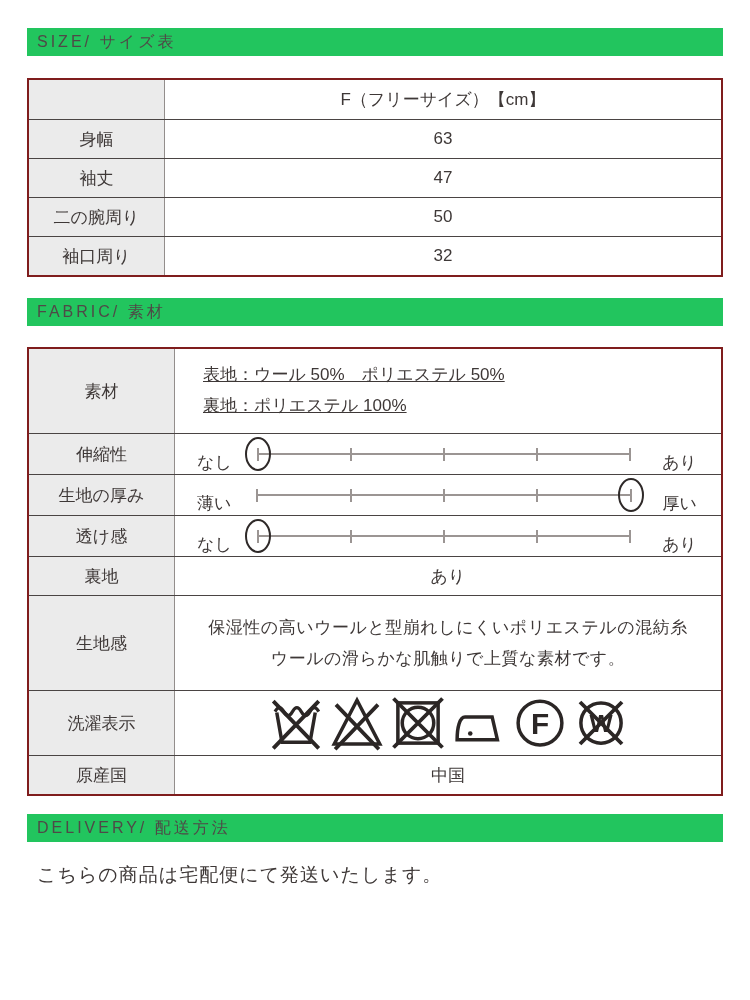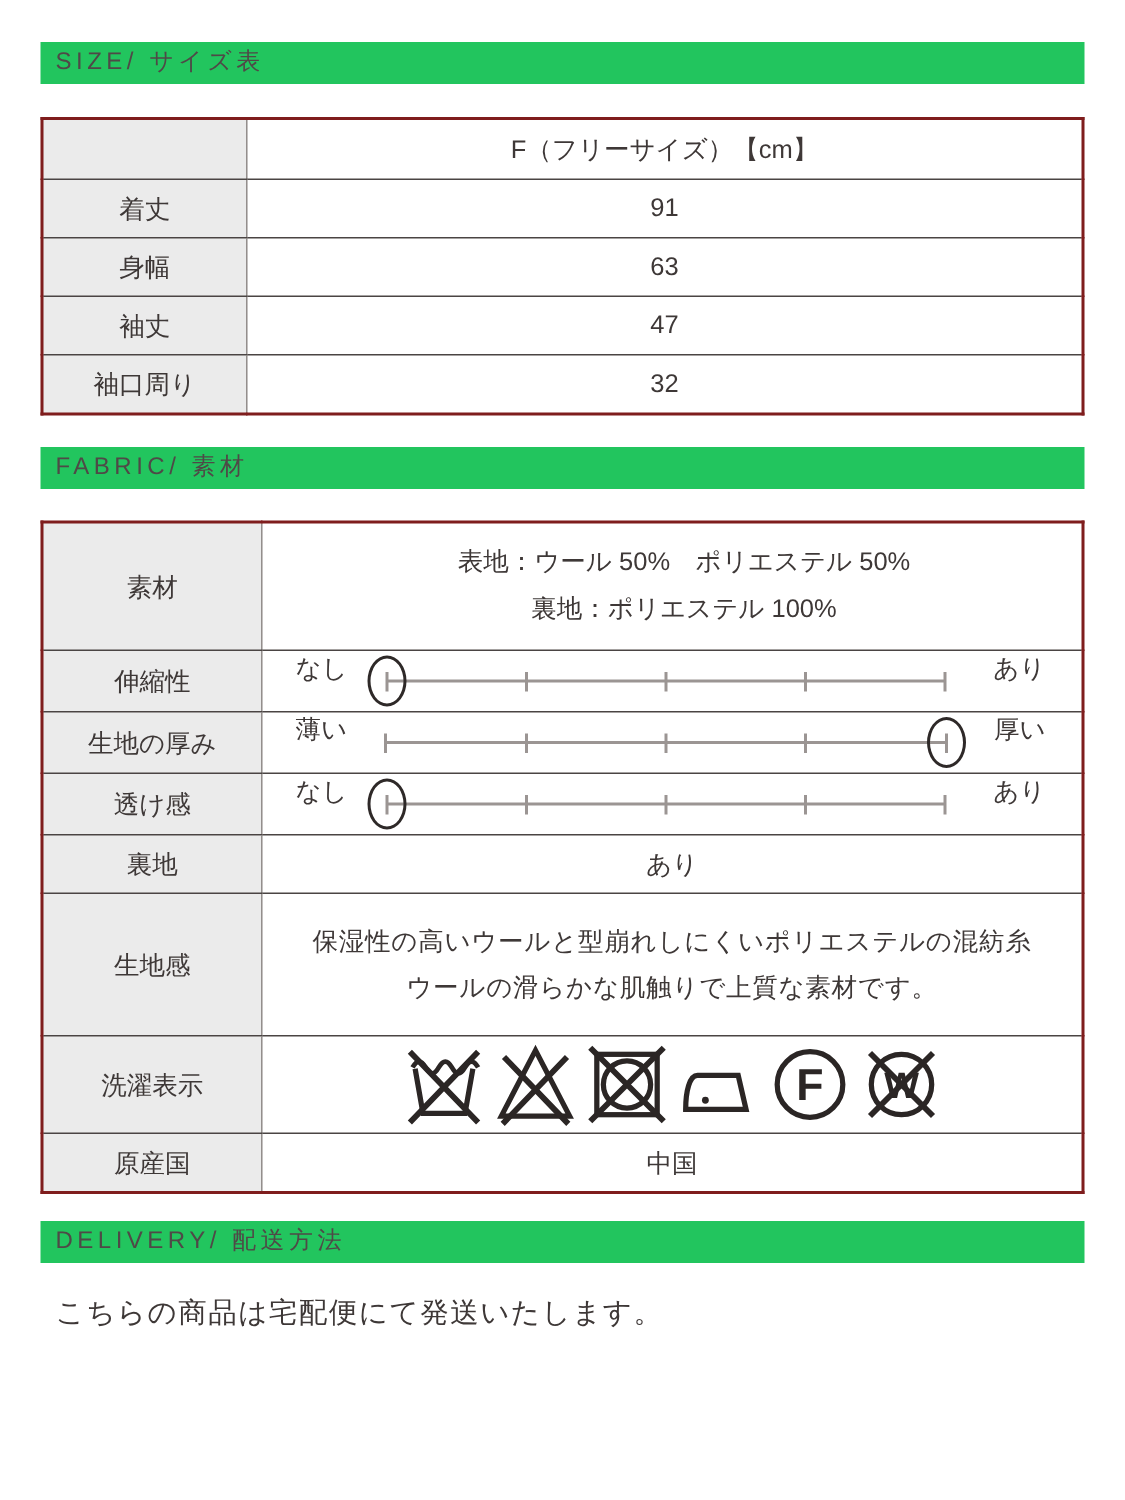--- a/index.html
+++ b/index.html
@@ -45,28 +45,29 @@
   .size-table tr.header-row td { height:39px; }
 
   .fabric-table td.label-cell { width:145px; }
   .row-material td { height:84px; }
   .row-scale td { height:40px; }
   .row-lining td, .row-origin td { height:38px; }
   .row-texture td { height:82px; }
   .row-care td { height:64px; }
 
   .material-cell {
-    text-align:center;
-    padding-left:16px;
+    text-align:left;
+    padding-left:28px;
     line-height:1.8;
     font-size:17px;
+    text-decoration:underline;
   }
 
   .scale-cell { padding:0 24px 0 22px; }
-  .scale { display:flex; align-items:flex-start; height:40px; }
+  .scale { display:flex; align-items:flex-end; height:40px; }
   .scale .end-label { font-size:17px; flex:0 0 auto; }
   .scale .left-label { margin-right:26px; }
   .scale .right-label { margin-left:32px; }
   .track { position:relative; flex:1 1 auto; height:40px; }
   .track-line {
     position:absolute; left:0; right:0; top:50%; height:2px;
     margin-top:-1px; background:#9b9593;
   }
   .tick {
     position:absolute; top:50%; width:2px; height:13px;
@@ -104,30 +105,30 @@
   <div class="section-heading">SIZE/ サイズ表</div>
   <div class="spacer-22"></div>
 
   <table class="size-table">
     <tbody>
         <tr class="header-row">
       <td class="label-cell"></td>
       <td>F（フリーサイズ）【cm】</td>
     </tr>
     <tr>
-      <td class="label-cell">着丈</td>
-      <td>91</td>
-    </tr>
-    <tr>
       <td class="label-cell">身幅</td>
       <td>63</td>
     </tr>
     <tr>
       <td class="label-cell">袖丈</td>
       <td>47</td>
+    </tr>
+    <tr>
+      <td class="label-cell">二の腕周り</td>
+      <td>50</td>
     </tr>
     <tr>
       <td class="label-cell">袖口周り</td>
       <td>32</td>
     </tr>
   </tbody>
     </table>
 
   <div class="spacer-21"></div>
 

